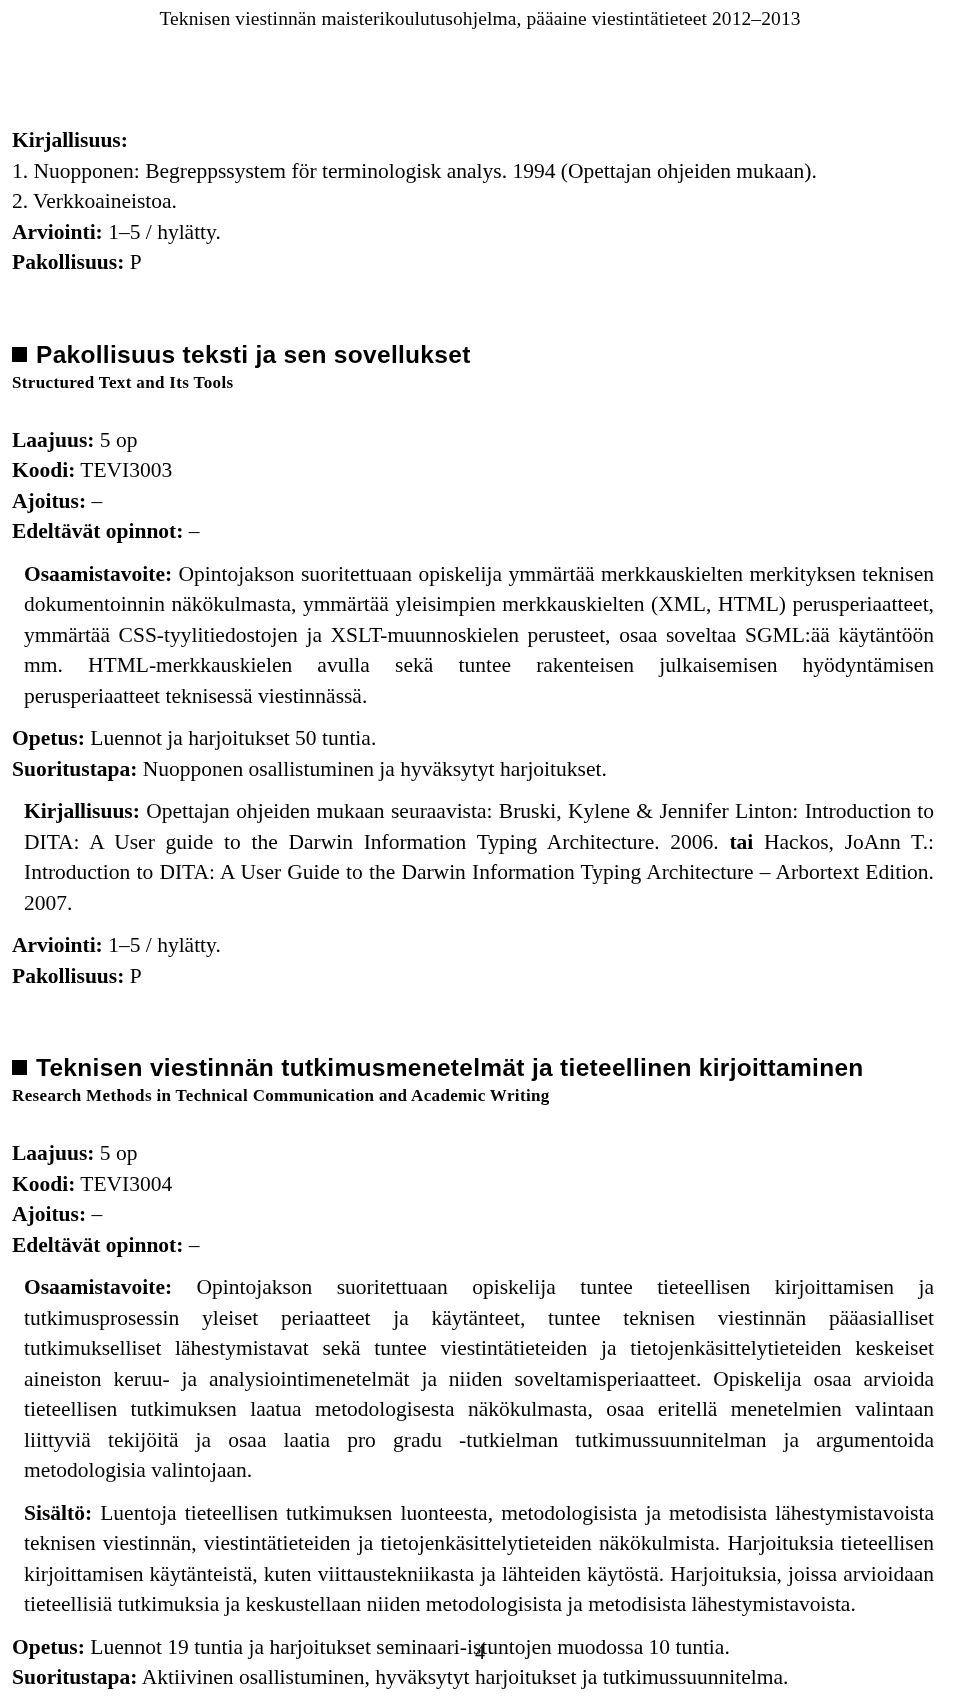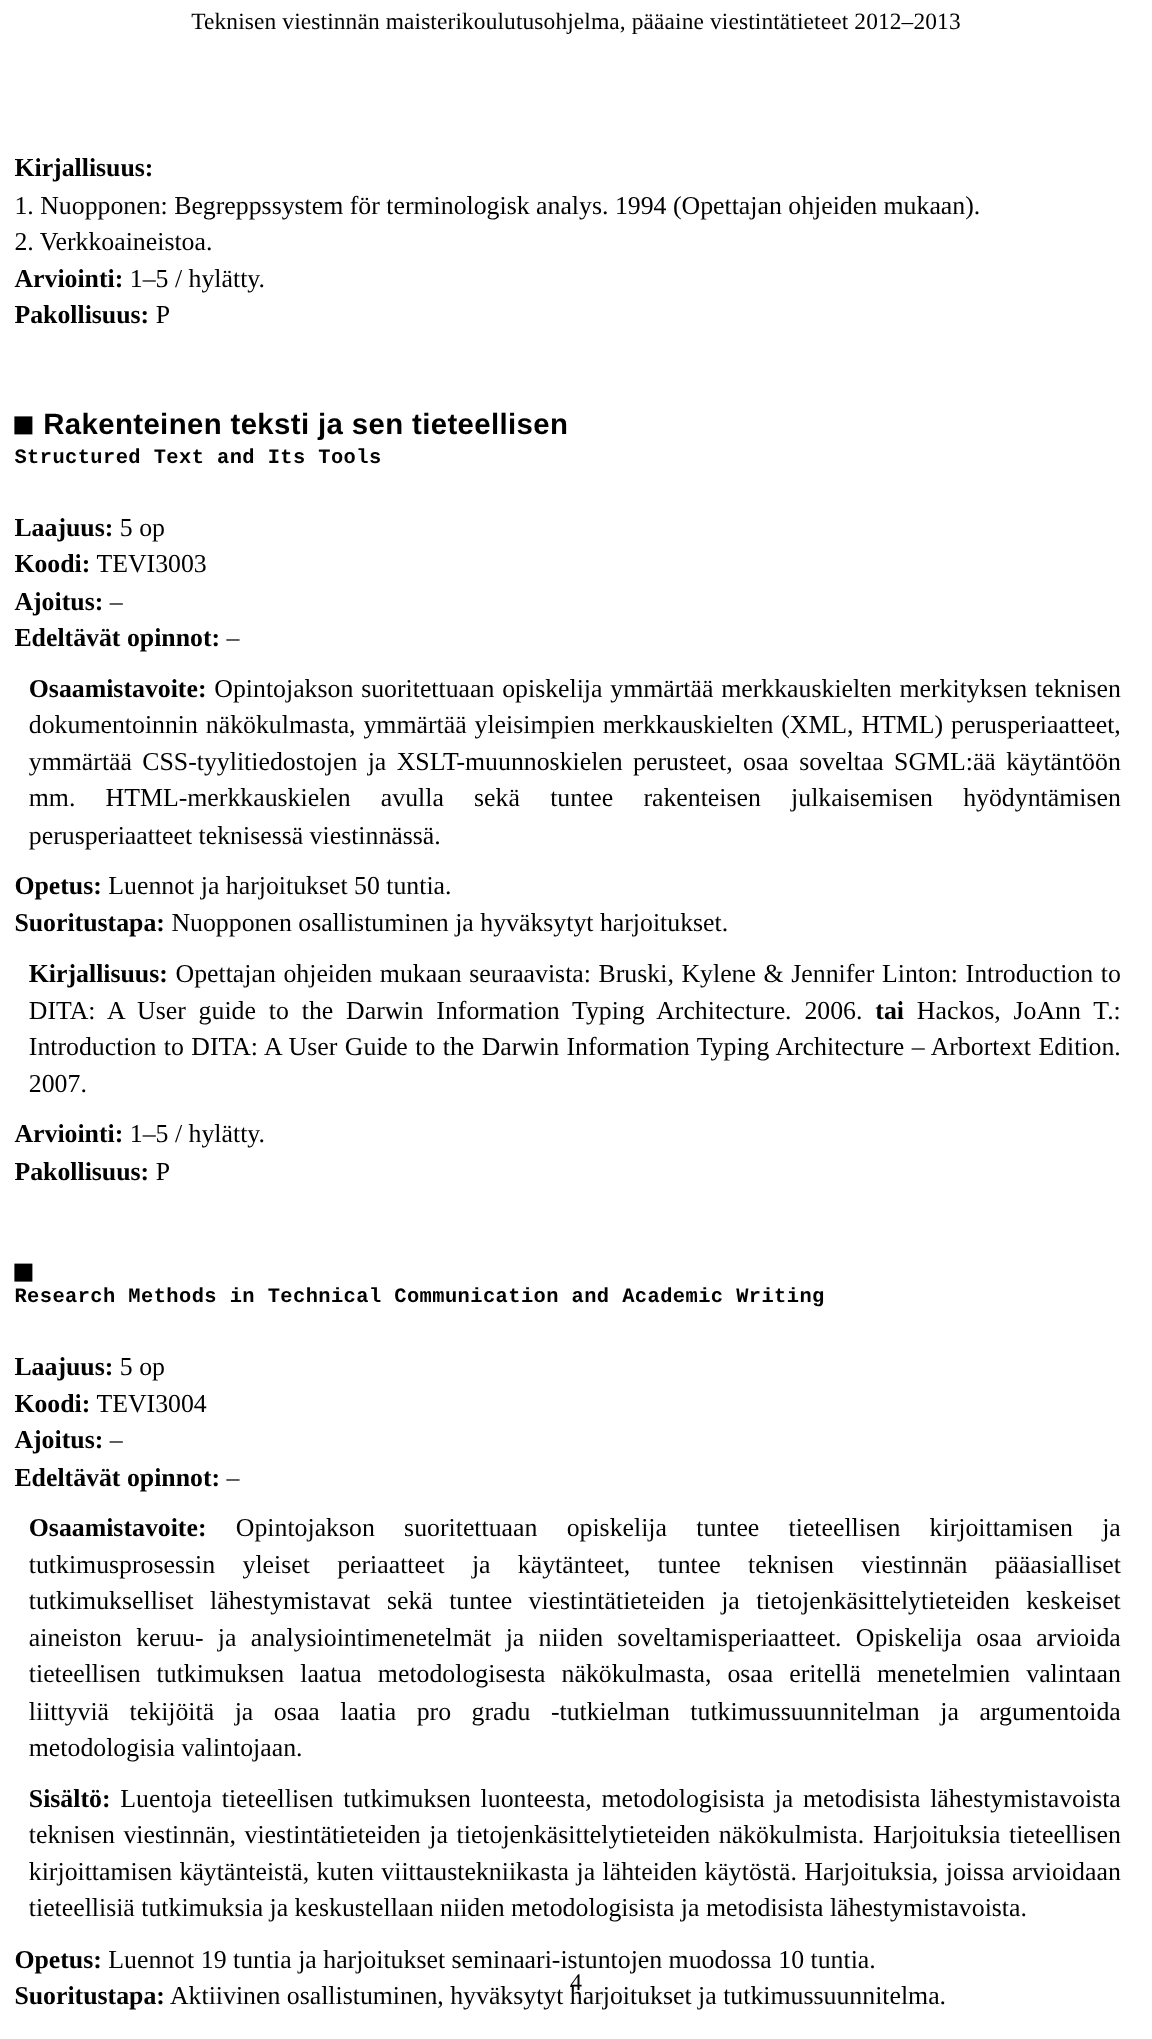--- a/index.html
+++ b/index.html
@@ -73,21 +73,21 @@
   .sq {
     display: inline-block;
     width: 15px;
     height: 15px;
     background: #000;
     flex: 0 0 auto;
     position: relative;
     top: 0px;
   }
   .course-subtitle {
-    font-family: Liberation Mono, monospace;
+    font-family: Liberation Serif, serif;
     font-weight: bold;
     font-size: 17px;
     line-height: 24px;
     letter-spacing: 0.35px;
     margin-top: 2px;
   }
   .spacer-md { height: 30px; }
   .spacer-xl { height: 62px; }
 
   .footer-page {
@@ -115,21 +115,21 @@
       <div class="line">2. Verkkoaineistoa.</div>
       <div class="line"><span class="lbl">Arviointi:</span> <span>1–5 / hylätty.</span></div>
       <div class="line"><span class="lbl">Pakollisuus:</span> <span>P</span></div>
     </div>
 
     <div class="spacer-xl"></div>
 
     <div>
       <div class="course-title">
         <span class="sq"></span>
-        <span>Rakenteinen teksti ja sen tieteellisen</span>
+        <span>Pakollisuus teksti ja sen sovellukset</span>
       </div>
       <div class="course-subtitle">Structured Text and Its Tools</div>
 
       <div class="spacer-md"></div>
 
       <div class="line"><span class="lbl">Laajuus:</span> <span>5 op</span></div>
       <div class="line"><span class="lbl">Koodi:</span> <span>TEVI3003</span></div>
       <div class="line"><span class="lbl">Ajoitus:</span> <span>–</span></div>
       <div class="line"><span class="lbl">Edeltävät opinnot:</span> <span>–</span></div>
 
@@ -143,20 +143,21 @@
 
       <div class="line"><span class="lbl">Arviointi:</span> <span>1–5 / hylätty.</span></div>
       <div class="line"><span class="lbl">Pakollisuus:</span> <span>P</span></div>
     </div>
 
     <div class="spacer-xl"></div>
 
     <div>
       <div class="course-title">
         <span class="sq"></span>
+        <span>Teknisen viestinnän tutkimusmenetelmät ja tieteellinen kirjoittaminen</span>
       </div>
       <div class="course-subtitle">Research Methods in Technical Communication and Academic Writing</div>
 
       <div class="spacer-md"></div>
 
       <div class="line"><span class="lbl">Laajuus:</span> <span>5 op</span></div>
       <div class="line"><span class="lbl">Koodi:</span> <span>TEVI3004</span></div>
       <div class="line"><span class="lbl">Ajoitus:</span> <span>–</span></div>
       <div class="line"><span class="lbl">Edeltävät opinnot:</span> <span>–</span></div>
 

